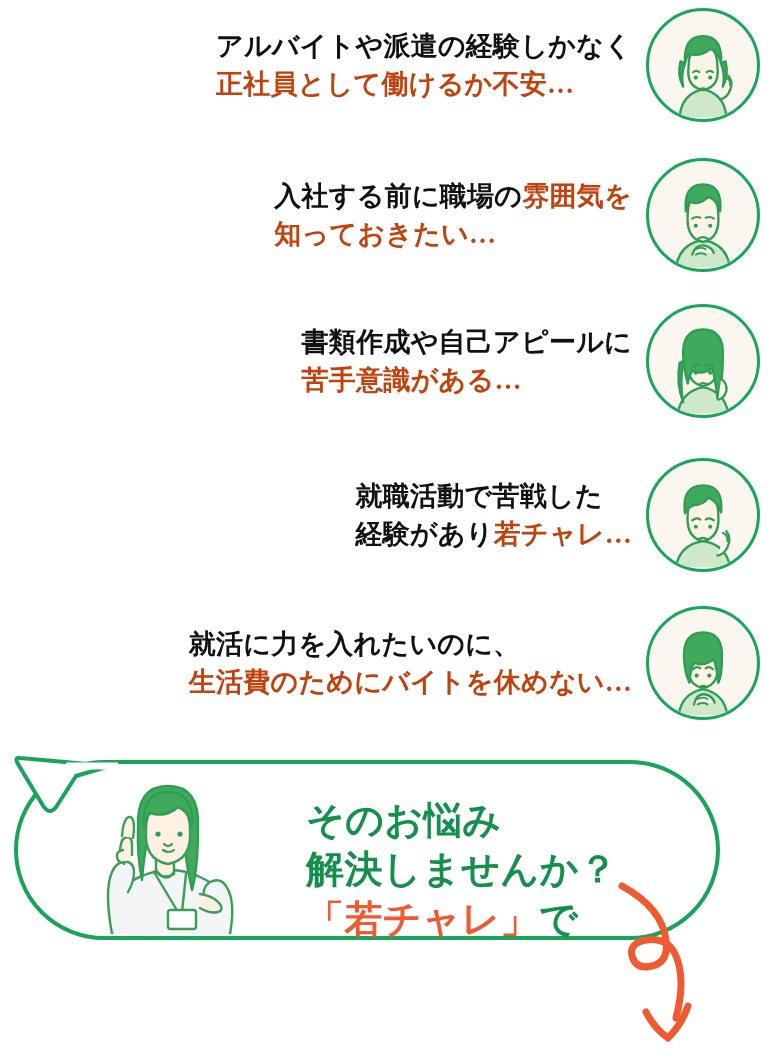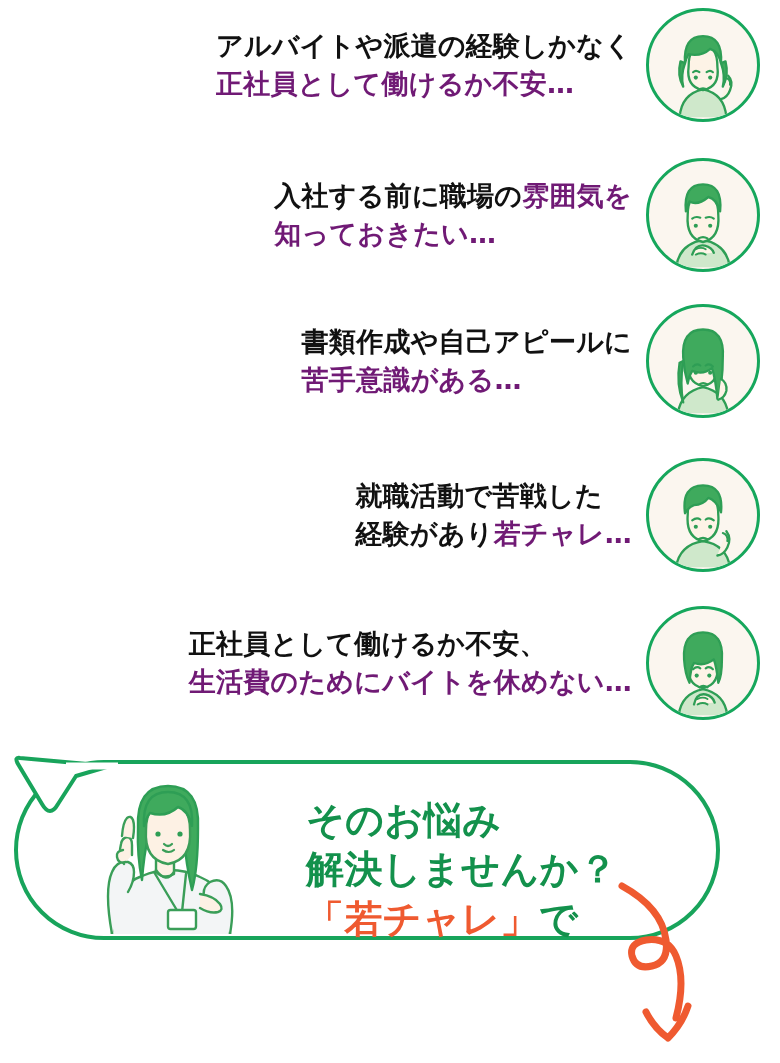--- a/index.html
+++ b/index.html
@@ -2,41 +2,41 @@
 <html><head>
 <meta charset="utf-8">
 <style>
   html,body{margin:0;padding:0;}
   body{
     width:780px;height:1063px;
     background:#ffffff;
     font-family:"DejaVu Sans","Liberation Sans",sans-serif;
     overflow:hidden;position:relative;
   }
-  #stage{position:relative;width:780px;height:1063px;overflow:hidden;}
+  #stage{position:relative;width:780px;height:1063px;overflow:hidden;font-family:Liberation Serif, serif;}
 
   
   .worry-list{position:absolute;left:0;top:0;width:780px;}
   .worry-row{
     position:absolute;
     display:flex;align-items:center;justify-content:flex-end;
     width:760px;left:0;
   }
   .worry-text{
     text-align:left;
     line-height:1.42;
     font-weight:700;
     font-size:27px;
     letter-spacing:0.01em;
     color:#111111;
     white-space:nowrap;
     margin-right:14px;
   }
   .worry-text .ln{display:block;}
-  .g{color:#701a75;}
+  .g{color:#c2410c;}
   .k{color:#111111;}
 
   
   .avatar{
     width:114px;height:114px;flex:0 0 114px;
     border-radius:50%;
     border:3.5px solid #16a75c;
     background:#fbf6ef;
     overflow:hidden;position:relative;
     box-sizing:border-box;
@@ -165,21 +165,21 @@
             <path d="M55 87 q5-3 10 0" stroke-width="2.4"></path>
             <path d="M86 78 q6 8 1 18 q-4 8-11 9" fill="#fdf3e6"></path>
             <path d="M82 80 q6 2 5 9" stroke-width="2.2"></path>
           </g>
         </svg>
       </div>
     </div>
 
     <div class="worry-row" style="top:606px;">
       <div class="worry-text">
-        <span class="ln"><span class="k">正社員として働けるか不安、</span><span class="g"></span></span>
+        <span class="ln"><span class="k">就活に力を入れたいのに、</span><span class="g"></span></span>
         <span class="ln"><span class="k"></span><span class="g">生活費のためにバイトを休めない…</span></span>
       </div>
       <div class="avatar">
         <svg viewBox="0 0 120 120" aria-hidden="true">
           <circle cx="60" cy="60" r="59" fill="#fbf6ef"></circle>
           <g fill="none" stroke="#2e9e55" stroke-width="2.6" stroke-linecap="round" stroke-linejoin="round">
             <path d="M33 118 q3-24 27-29 q24 5 27 29" fill="#cfe8cb"></path>
             <path d="M44 60 q-3 24 16 28 q19-4 16-28 q0-24-16-24 q-16 0-16 24z" fill="#fdf3e6"></path>
             <path d="M39 56 q-2-30 21-30 q23 0 21 30 q0 18-4 26 q-2-18-5-26 q-10 8-22 4 q-4 6-5 22 q-5-10-6-26z" fill="#3faa5d" stroke="#2e9e55"></path>
             <path d="M49 67 q4-4 8-1" stroke-width="2.4"></path>

